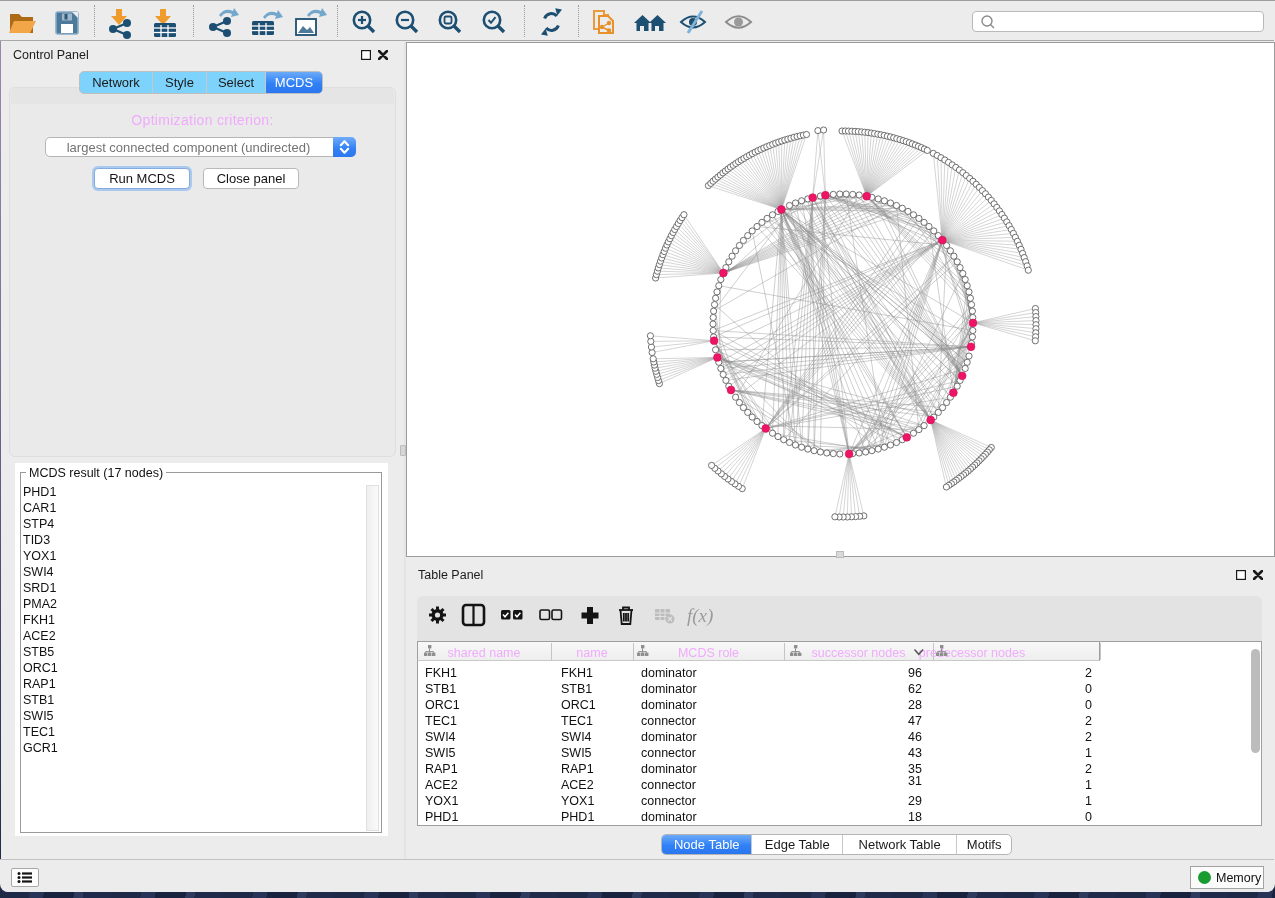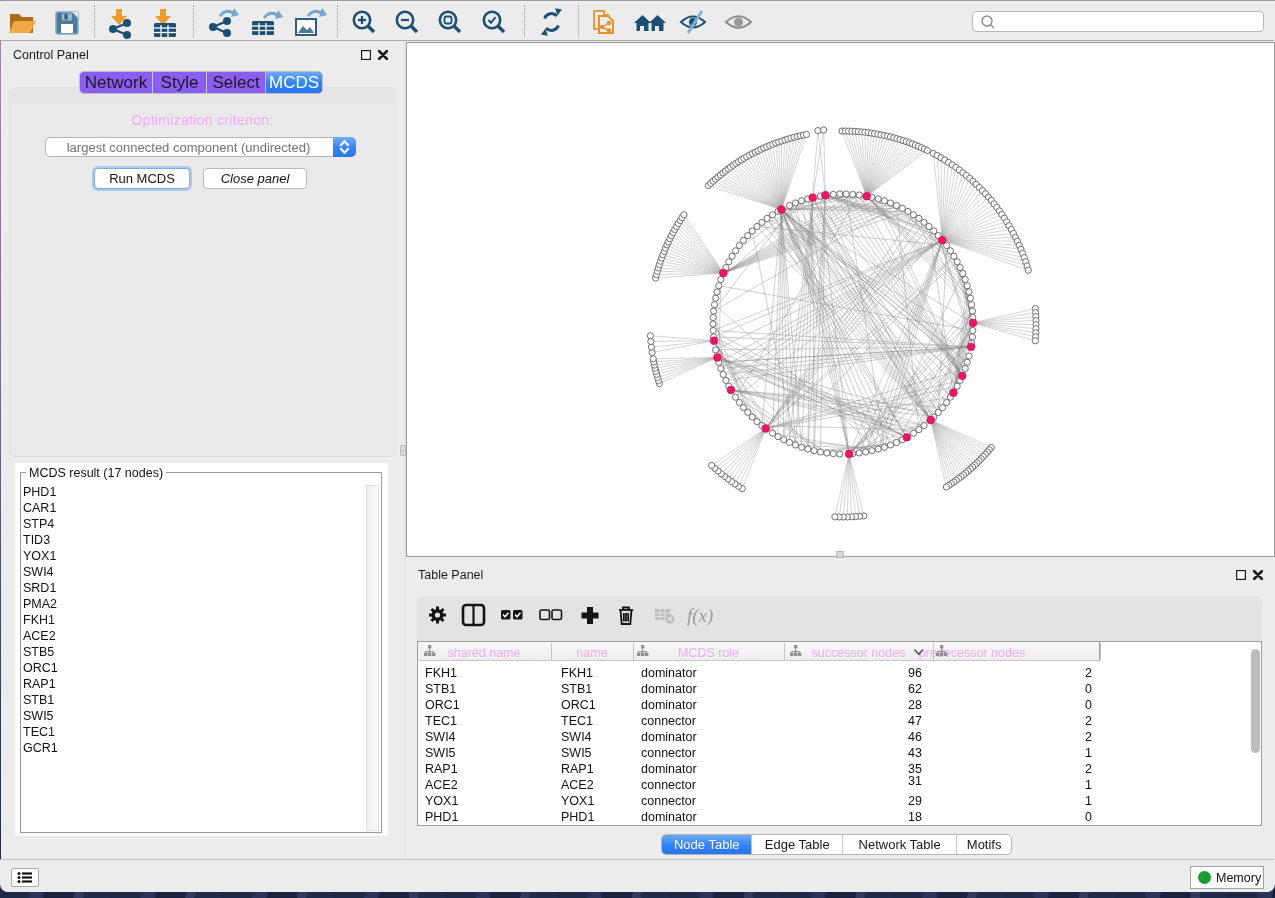--- a/index.html
+++ b/index.html
@@ -20,41 +20,41 @@
 #search { position:absolute; left:972px; top:10px; width:292px; height:21px;
   background:#fff; border:1px solid #b9b9b9; border-radius:4px; }
 
 #cp-title { position:absolute; left:13px; top:48px; font-size:12.5px; color:#1c1c1c; }
 .wbtn { position:absolute; top:50px; width:10px; height:10px; }
 #tabpane { position:absolute; left:9px; top:87px; width:387px; height:370px;
   background:#eaeaea; border:1px solid #dedede; border-radius:6px; }
 #tabpane .band { position:absolute; left:1px; top:0px; width:383px; height:16px;
   background:#e5e5e5; border-radius:6px 6px 0 0; }
 #tabs { position:absolute; left:79px; top:71px; width:244px; height:23px;
-  background:#8b5cf6; border:1px solid #bfbfbf; border-radius:5px;
-  display:flex; font-size:17px; color:#1a1a1a; }
+  background:#7dd3fc; border:1px solid #bfbfbf; border-radius:5px;
+  display:flex; font-size:13px; color:#1a1a1a; }
 #tabs .t { flex:none; display:flex; align-items:center; justify-content:center;
   border-right:1px solid #c8c8c8; height:100%; }
 #tabs .t:last-child { border-right:none; border-radius:0 4px 4px 0;
   background:linear-gradient(180deg,#6baaf8 0%,#3181f6 55%,#2a76ef 100%);
   color:#fff; }
 #optlabel { position:absolute; left:0px; top:112px; width:405px; text-align:center;
   font-size:14px; letter-spacing:0.3px; color:#f0abfc; }
 #combo { position:absolute; left:45px; top:137px; width:311px; height:20px;
   background:#fff; border:1px solid #b5b5b5; border-radius:5px; }
 #combo .txt { position:absolute; left:0; right:24px; top:2px; text-align:center;
   font-size:13px; color:#737373; white-space:nowrap; }
 #combo .spin { position:absolute; right:-1px; top:-1px; width:23px; height:20px;
   background:linear-gradient(180deg,#71adf8 0%,#3582f6 55%,#2b77ef 100%);
   border-radius:0 5px 5px 0; }
 .btn { position:absolute; height:21px; background:#fff; border:1px solid #b9b9b9;
   border-radius:4px; font-size:13px; color:#141414; text-align:center; line-height:19px; }
 #runbtn { left:94px; top:168px; width:96px;
   box-shadow:0 0 0 2px #a9c9ef; border-color:#85acdc; }
-#closebtn { left:203px; top:168px; width:104px;font-style:italic; }
+#closebtn { left:203px; top:168px; width:96px; }
 
 #resultbox { position:absolute; left:15px; top:463px; width:373px; height:373px;
   background:#fff; }
 #groupbox { position:absolute; left:20px; top:472px; width:362px; height:361px;
   border:1px solid #9a9a9a; }
 #grouptitle { position:absolute; left:26px; top:466px; background:#fff;
   padding:0 3px; font-size:12.5px; color:#111; }
 .li { position:absolute; left:23px; font-size:12.5px; color:#111; }
 #listsb { position:absolute; left:366px; top:485px; width:13px; height:346px;
   background:linear-gradient(90deg,#efefef,#fafafa); border:1px solid #e0e0e0; }

